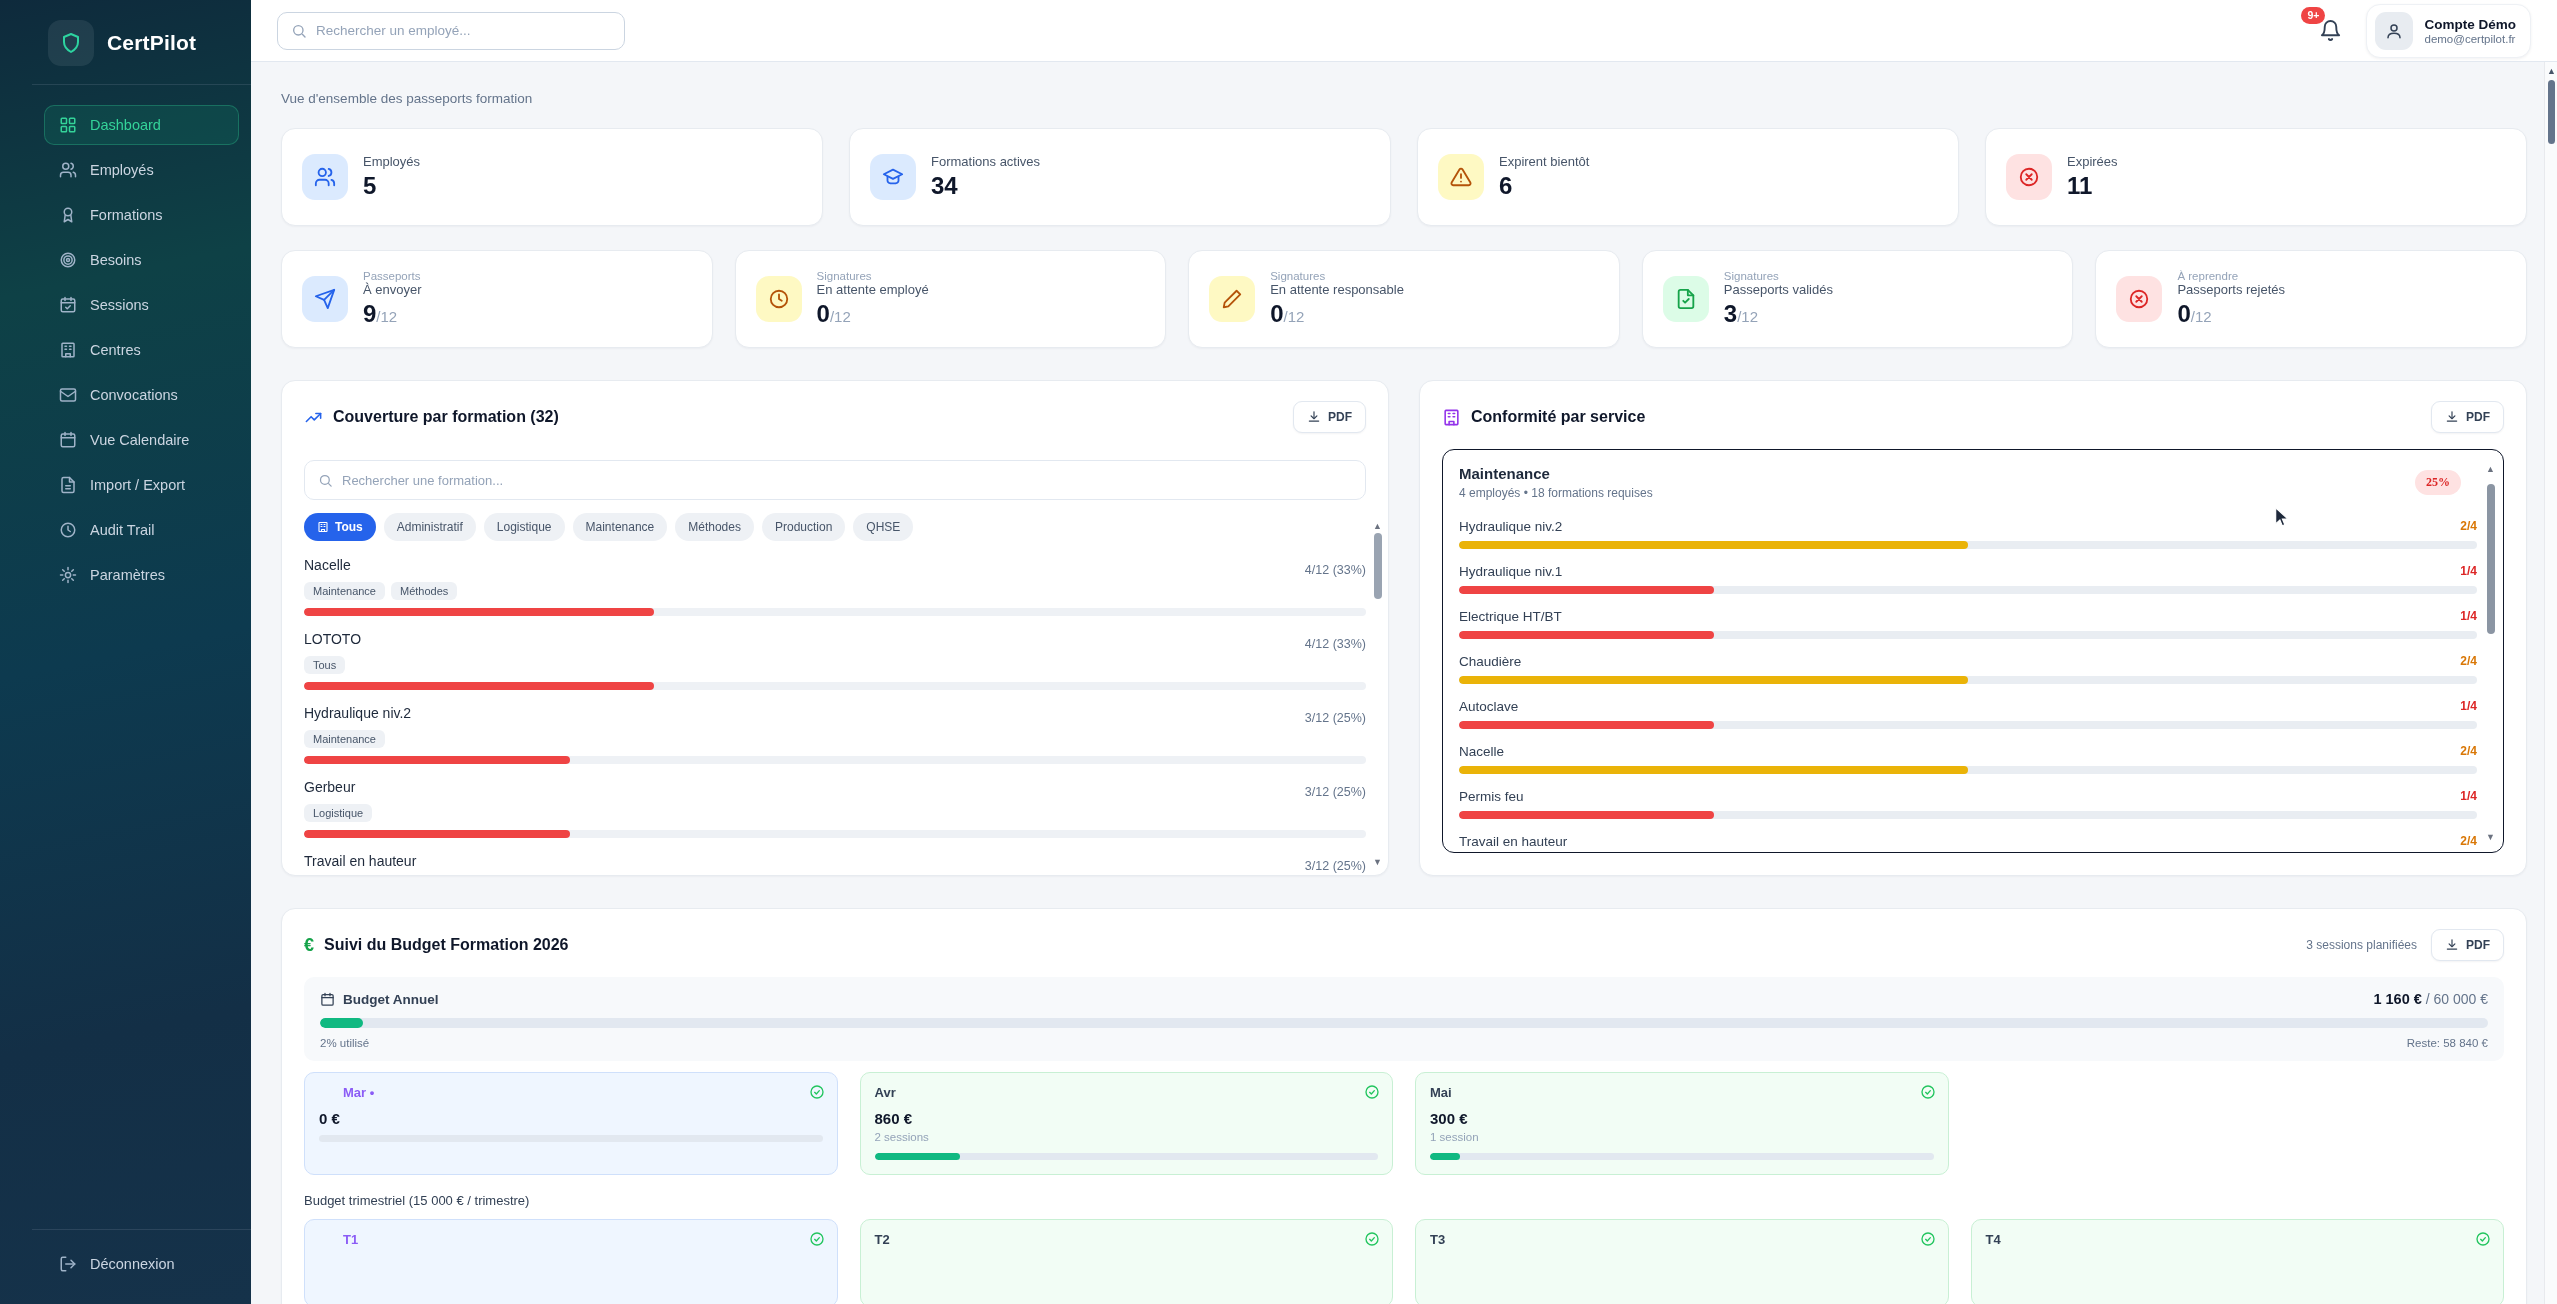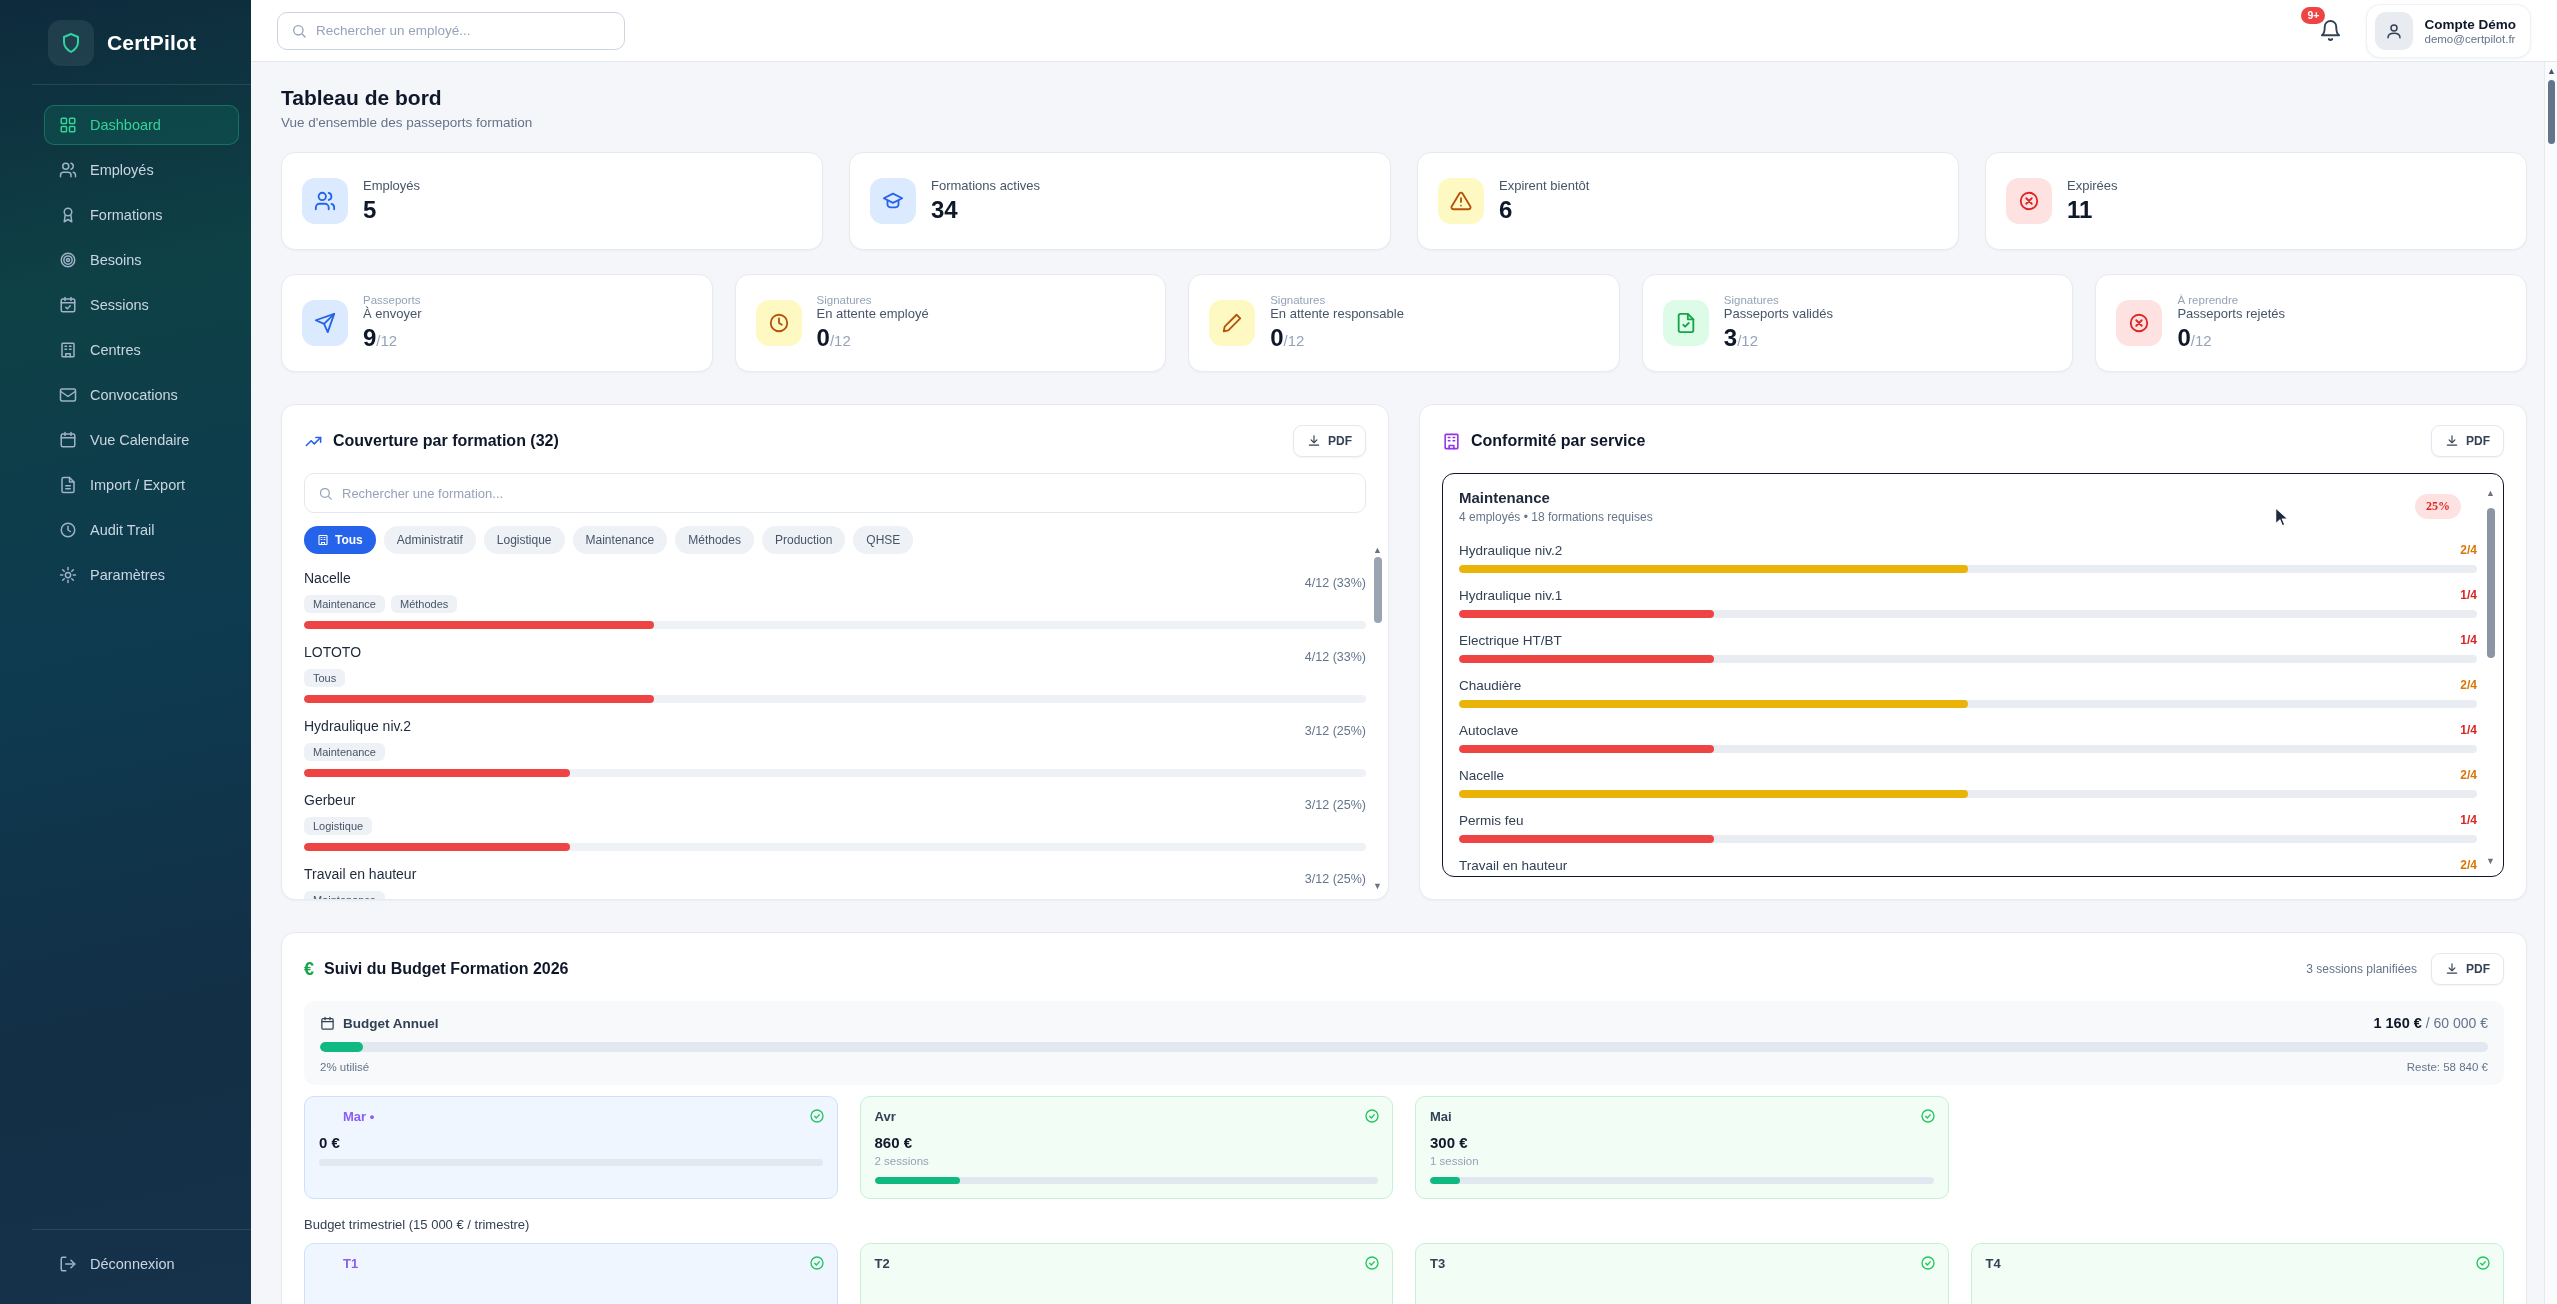--- a/index.html
+++ b/index.html
@@ -76,21 +76,21 @@
   .panel-fixed { height:496px; overflow:hidden; }
   .panel-header { display:flex; align-items:center; justify-content:space-between; }
   .panel-title { display:flex; align-items:center; gap:10px; font-size:16px; font-weight:700; color:#0f172a; }
   .panel-title svg { width:19px; height:19px; }
   .icon-blue svg { stroke:#2563eb; } .icon-purple svg { stroke:#9333ea; }
   .pdf-btn { display:flex; align-items:center; gap:7px; border:1px solid #e2e8f0; background:#fff;
     border-radius:9px; padding:8px 13px; font-size:12px; font-weight:700; color:#334155; cursor:pointer;
     box-shadow:0 1px 2px rgba(15,23,42,.05); font-family:inherit; }
   .pdf-btn svg { width:14px; height:14px; stroke:#334155; }
 
-  .cov-search { margin-top:16px; height:40px; border:1px solid #e2e8f0; border-radius:10px; display:flex;
+  .cov-search { margin-top:27px; height:40px; border:1px solid #e2e8f0; border-radius:10px; display:flex;
     align-items:center; gap:9px; padding:0 13px; }
   .cov-search svg { width:15px; height:15px; stroke:#94a3b8; }
   .cov-search input { border:none; outline:none; flex:1; font-size:13px; color:#334155; font-family:inherit; }
   .cov-search input::placeholder { color:#94a3b8; }
   .chips { display:flex; gap:8px; margin-top:13px; flex-wrap:wrap; }
   .chip { display:flex; align-items:center; gap:6px; background:#eef1f5; color:#475569; border:none;
     border-radius:999px; padding:7px 13px; font-size:12px; cursor:pointer; font-family:inherit; }
   .chip.active { background:#2563eb; color:#fff; font-weight:700; }
   .chip.active svg { width:12px; height:12px; stroke:#fff; }
   .cov-list { margin-top:16px; }
@@ -332,21 +332,20 @@
           </div>
           <div>
             <div class="acc-name">Compte Démo</div>
             <div class="acc-email">demo@certpilot.fr</div>
           </div>
         </div>
       </div>
     </header>
 
     <main class="content">
-      <h1 class="page-title">Tableau de bord</h1>
       <p class="page-subtitle">Vue d'ensemble des passeports formation</p>
 
       <div class="stats-4">
         <div class="stat-card">
           <div class="tile tile-blue">
               <svg viewBox="0 0 24 24" fill="none" stroke-width="2" stroke-linecap="round" stroke-linejoin="round">
                 <path d="M16 21v-2a4 4 0 0 0-4-4H6a4 4 0 0 0-4 4v2"></path>
                 <circle cx="9" cy="7" r="4"></circle>
                 <path d="M22 21v-2a4 4 0 0 0-3-3.87"></path>
                 <path d="M16 3.13a4 4 0 0 1 0 7.75"></path>

